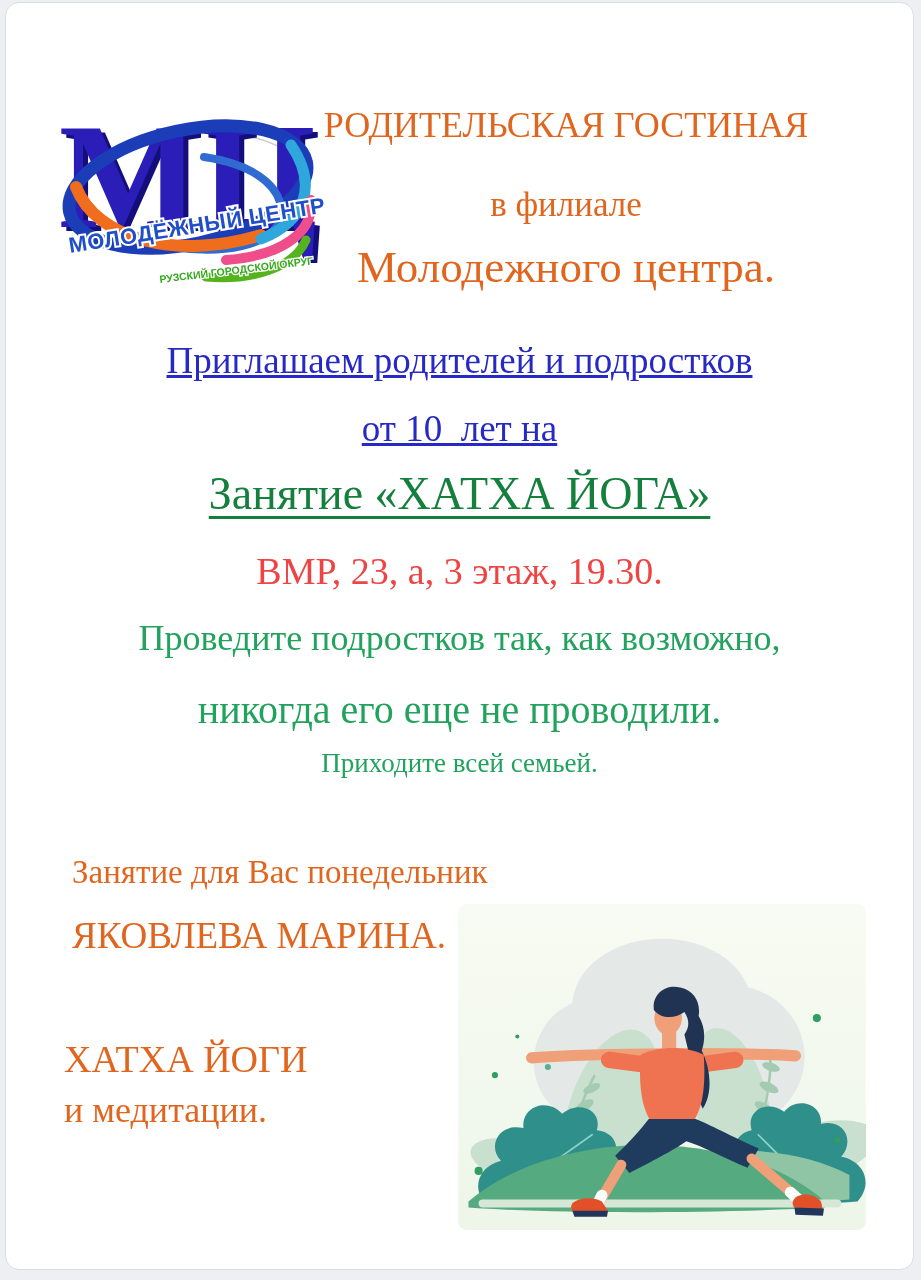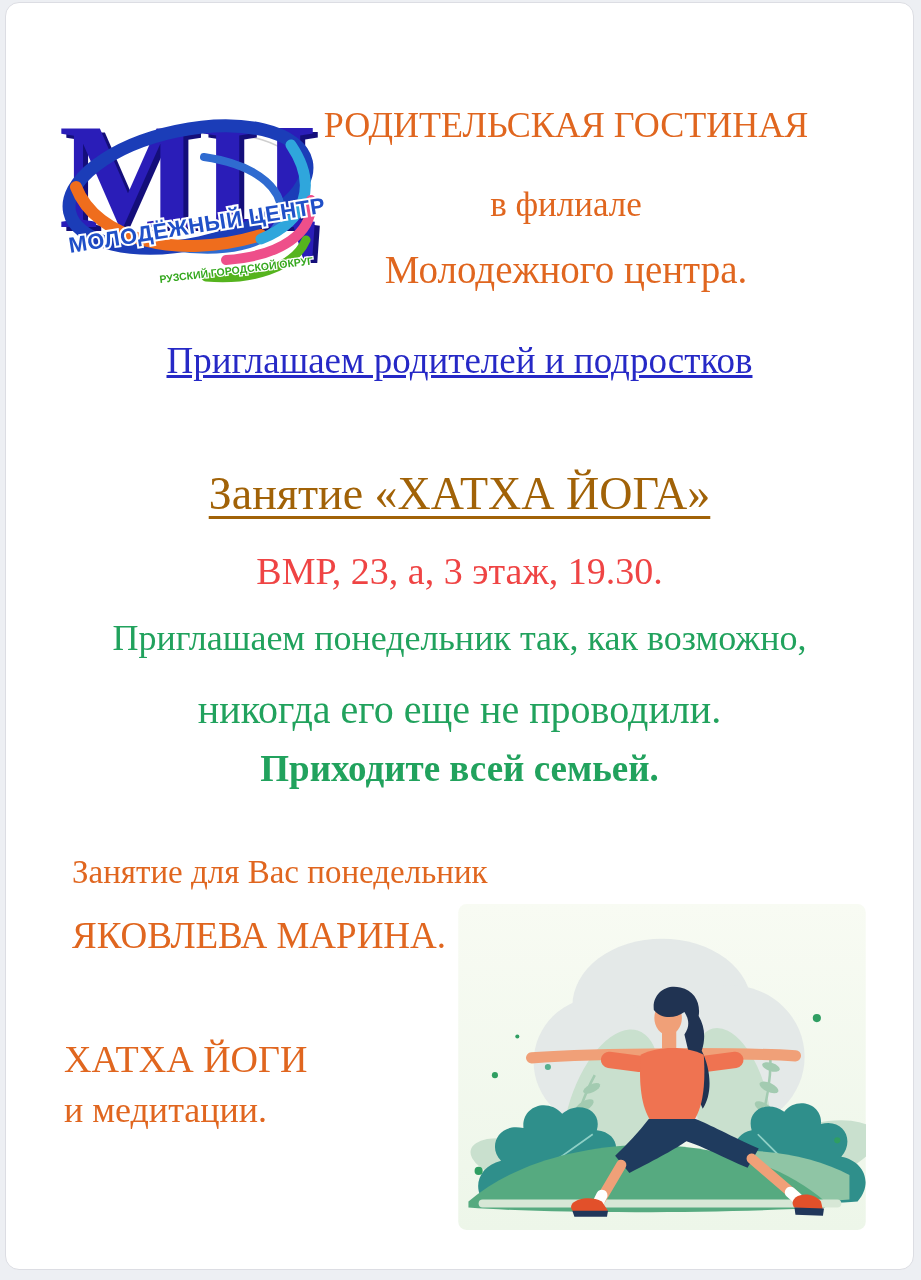--- a/index.html
+++ b/index.html
@@ -13,43 +13,43 @@
     position:absolute;left:5px;top:2px;width:907px;height:1266px;
     background:#ffffff;border:1px solid #dcdde3;border-radius:14px;
     overflow:hidden;
   }
   .t{
     position:absolute;left:0;width:100%;text-align:center;
     white-space:pre-wrap;line-height:1.1;
   }
   .orange{color:#e0661f;}
   .blue{color:#2629c6;text-decoration:underline;}
-  .navy{color:#a16207;}
+  .navy{color:#15803d;}
   .red{color:#ef4444;}
   .green{color:#21a25d;}
 
   .hdr{left:245px;width:630px;}
   .hdr1{top:103px;font-size:36px;}
   .hdr2{top:183px;font-size:35px;}
-  .hdr3{top:246px;font-size:39px;}
+  .hdr3{top:240px;font-size:45px;}
 
   .inv1{top:338px;font-size:37px;}
   .inv2{top:406px;font-size:37px;}
 
   .event{
     top:466px;font-size:46px;
     text-decoration:underline;
     text-decoration-thickness:3px;
     text-underline-offset:7px;
   }
   .venue{top:548px;font-size:38px;}
 
   .m1{top:616px;font-size:36px;}
   .m2{top:685px;font-size:40px;}
-  .m3{top:746px;font-size:37px;font-weight:bold;}
+  .m3{top:746px;font-size:27px;}
 
   .instr{position:absolute;white-space:pre-wrap;color:#e0661f;line-height:1.1;}
   .i1{left:66px;top:851px;font-size:33px;}
   .i2{left:66px;top:913px;font-size:37px;}
   .i3{left:73px;top:980px;font-size:34px;}
   .i4{left:58px;top:1036px;font-size:38px;}
   .i5{left:58px;top:1088px;font-size:36px;}
 
   .logo{position:absolute;left:48px;top:34px;width:274px;height:262px;}
   .illu{position:absolute;left:452px;top:901px;width:408px;height:326px;}
@@ -79,26 +79,27 @@
     <g transform="translate(106 246) rotate(-7)">
       <text x="0" y="0" font-family="Liberation Sans, sans-serif" font-weight="bold" font-size="10.5" fill="#35a81e" stroke="#ffffff" stroke-width="2.5" paint-order="stroke">РУЗСКИЙ ГОРОДСКОЙ ОКРУГ</text>
     </g>
   </svg>
 
   <div class="t hdr hdr1 orange">РОДИТЕЛЬСКАЯ ГОСТИНАЯ</div>
   <div class="t hdr hdr2 orange">в филиале</div>
   <div class="t hdr hdr3 orange">Молодежного центра.</div>
 
   <div class="t inv1 blue">Приглашаем родителей и подростков</div>
+  <div class="t inv2 blue">от 10  лет на</div>
 
   <div class="t event navy">Занятие «ХАТХА ЙОГА»</div>
 
   <div class="t venue red">ВМР, 23, а, 3 этаж, 19.30.</div>
 
-  <div class="t m1 green">Приглашаем понедельник так, как возможно,</div>
+  <div class="t m1 green">Проведите подростков так, как возможно,</div>
   <div class="t m2 green">никогда его еще не проводили.</div>
   <div class="t m3 green">Приходите всей семьей.</div>
 
   <div class="instr i1">Занятие для Вас понедельник</div>
   <div class="instr i2">ЯКОВЛЕВА МАРИНА.</div>
   <div class="instr i4">ХАТХА ЙОГИ</div>
   <div class="instr i5">и медитации.</div>
 
   <svg class="illu" viewBox="0 0 400 320" aria-hidden="true">
     <defs>

